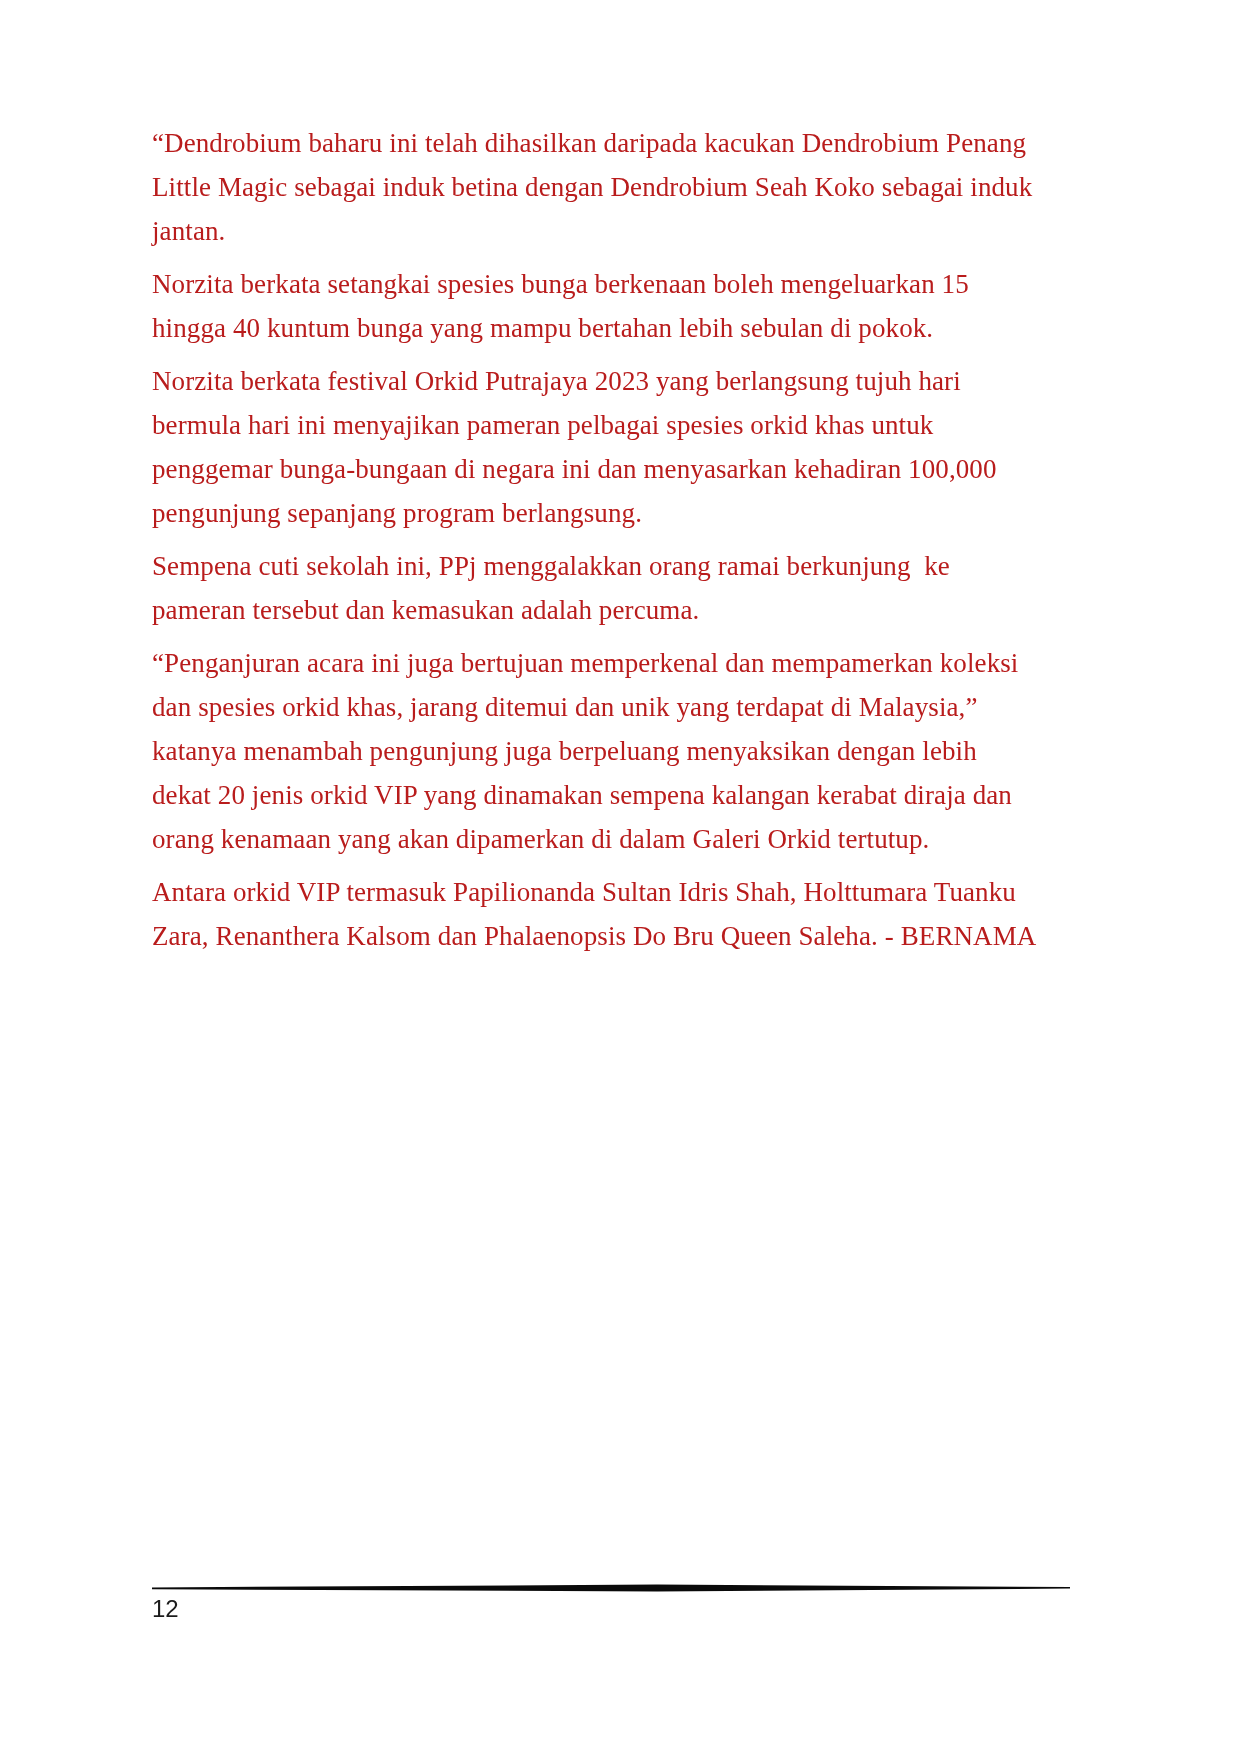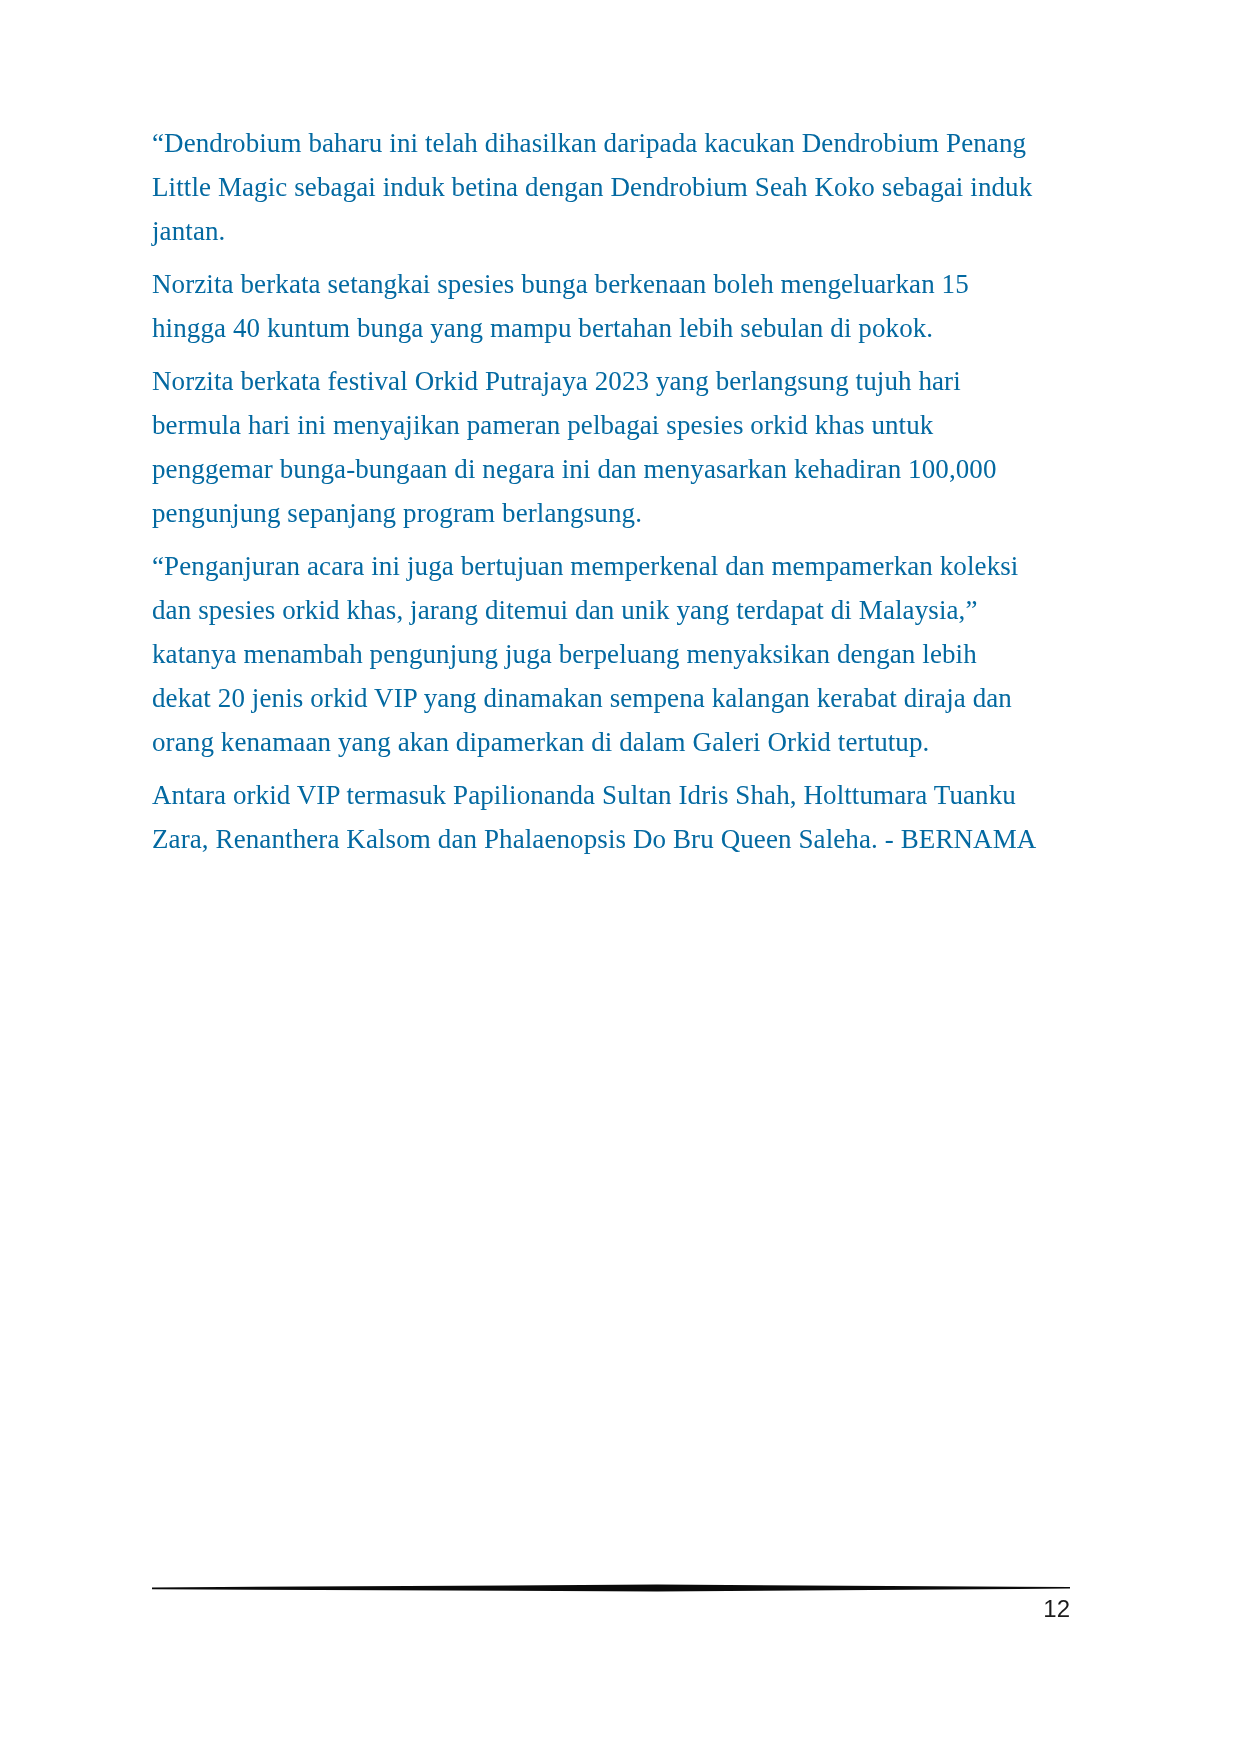--- a/index.html
+++ b/index.html
@@ -18,53 +18,54 @@
   .content {
     position: absolute;
     top: 121px;
     left: 152px;
     width: 892px;
   }
   .content p {
     margin: 0 4px 9px 0;
     font-size: 27px;
     line-height: 44px;
-    color: #0369a1;
+    color: #b91c1c;
     text-align: left;
     letter-spacing: 0.1px;
     white-space: pre-wrap;
   }
   .footer {
     position: absolute;
     left: 152px;
     top: 1584px;
     width: 918px;
   }
   .footer-rule {
     display: block;
     width: 918px;
     height: 9px;
   }
   .page-number {
     margin-top: 2px;
-    text-align: right;
+    text-align: left;
     font-family: "Liberation Sans", sans-serif;
     font-size: 24px;
     color: #1b1b1b;
   }
 </style>
 </head>
 <body>
 
 <div class="page">
 
   <div class="content">
     <p>“Dendrobium baharu ini telah dihasilkan daripada kacukan Dendrobium Penang Little Magic sebagai induk betina dengan Dendrobium Seah Koko sebagai induk jantan.</p>
     <p>Norzita berkata setangkai spesies bunga berkenaan boleh mengeluarkan 15 hingga 40 kuntum bunga yang mampu bertahan lebih sebulan di pokok.</p>
     <p>Norzita berkata festival Orkid Putrajaya 2023 yang berlangsung tujuh hari bermula hari ini menyajikan pameran pelbagai spesies orkid khas untuk penggemar bunga-bungaan di negara ini dan menyasarkan kehadiran 100,000 pengunjung sepanjang program berlangsung.</p>
+    <p>Sempena cuti sekolah ini, PPj menggalakkan orang ramai berkunjung  ke pameran tersebut dan kemasukan adalah percuma.</p>
     <p>“Penganjuran acara ini juga bertujuan memperkenal dan mempamerkan koleksi dan spesies orkid khas, jarang ditemui dan unik yang terdapat di Malaysia,” katanya menambah pengunjung juga berpeluang menyaksikan dengan lebih dekat 20 jenis orkid VIP yang dinamakan sempena kalangan kerabat diraja dan orang kenamaan yang akan dipamerkan di dalam Galeri Orkid tertutup.</p>
     <p>Antara orkid VIP termasuk Papilionanda Sultan Idris Shah, Holttumara Tuanku Zara, Renanthera Kalsom dan Phalaenopsis Do Bru Queen Saleha. - BERNAMA</p>
   </div>
 
   <div class="footer">
     <svg class="footer-rule" viewBox="0 0 918 9" preserveAspectRatio="none" aria-hidden="true">
       <polygon points="0,3.4 505,0.6 918,3.0 918,4.6 505,7.4 0,5.2" fill="#0a0a0a"></polygon>
     </svg>
     <div class="page-number">12</div>
   </div>

